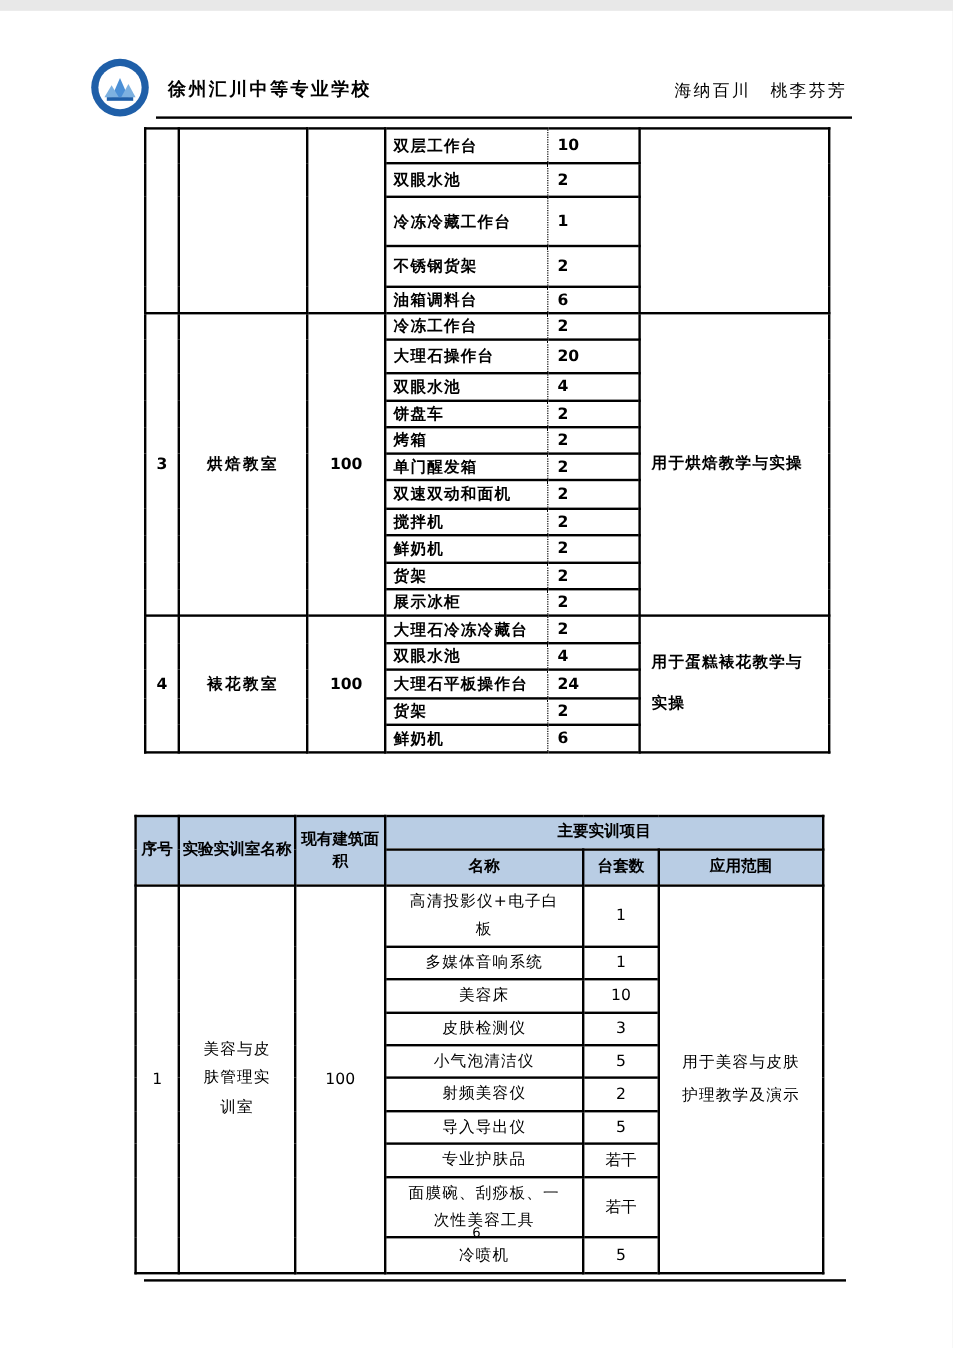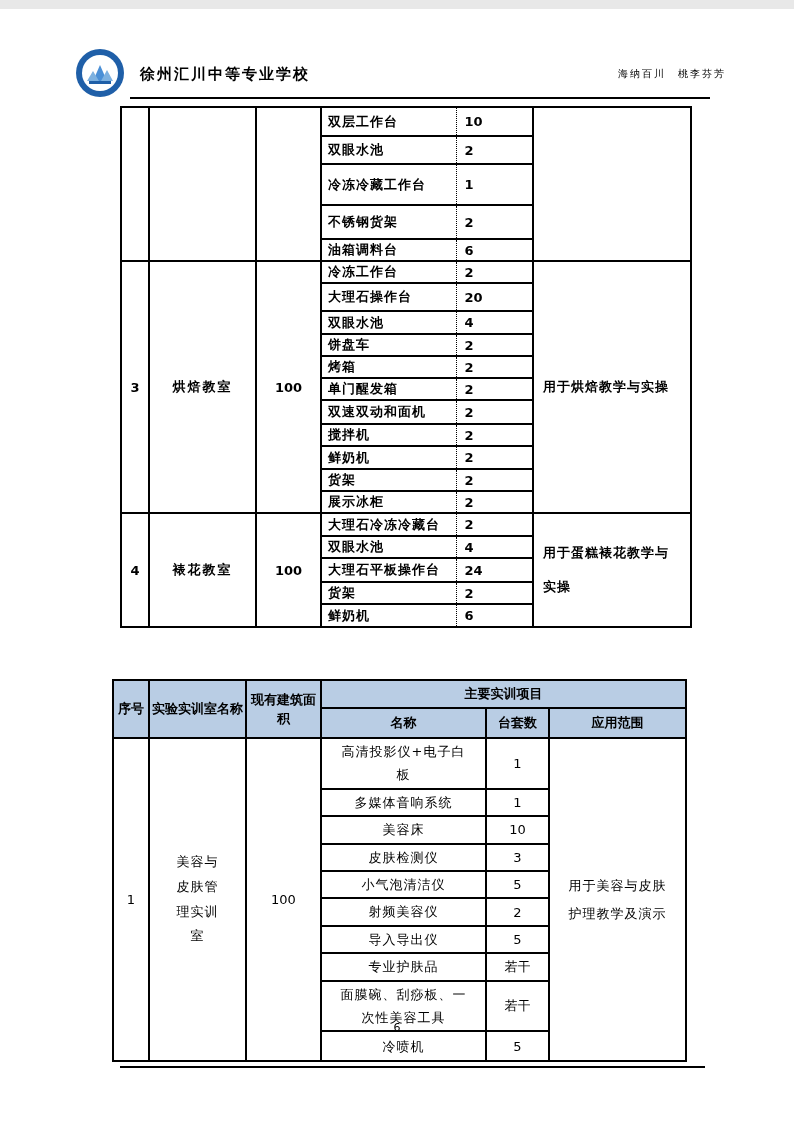--- a/index.html
+++ b/index.html
@@ -24,22 +24,22 @@
     width:36px; height:36px; border-radius:50%;
     background:#ffffff;
     display:flex; align-items:center; justify-content:center;
     overflow:hidden;
   }
   .school-name {
     position:absolute; left:140px; top:56px;
     font-size:15px; letter-spacing:2px; font-weight:bold;
   }
   .motto {
-    position:absolute; right:68px; top:58px;
-    font-size:10px; letter-spacing:2px;
+    position:absolute; right:88px; top:58px;
+    font-size:14px; letter-spacing:2px;
   }
   .header-rule {
     position:absolute; left:130px; right:84px; top:88px;
     border-top:2px solid #000; height:0;
   }
 
   
   table { border-collapse:collapse; table-layout:fixed; }
   td, th { overflow:hidden; }
 
@@ -72,21 +72,21 @@
     font-size:13px;
     vertical-align:middle;
     text-align:center;
   }
   .t2 th {
     background:#b9cde4;
     font-weight:bold;
     padding:1px 2px;
     line-height:1.5;
   }
-  .t2 .c-room { padding:0 21px; line-height:1.9; letter-spacing:1px; }
+  .t2 .c-room { padding:0 14px; line-height:1.9; letter-spacing:1px; }
   .t2 .c-item { padding:1px 14px; line-height:1.8; letter-spacing:1px; }
   .t2 .c-app  { padding:0 12px; line-height:2.1; letter-spacing:1px; }
 
   
   .page-number {
     position:absolute; left:0; right:0; top:1012px;
     text-align:center; font-size:11px;
   }
   .footer-rule {
     position:absolute; left:120px; right:89px; top:1057px;

